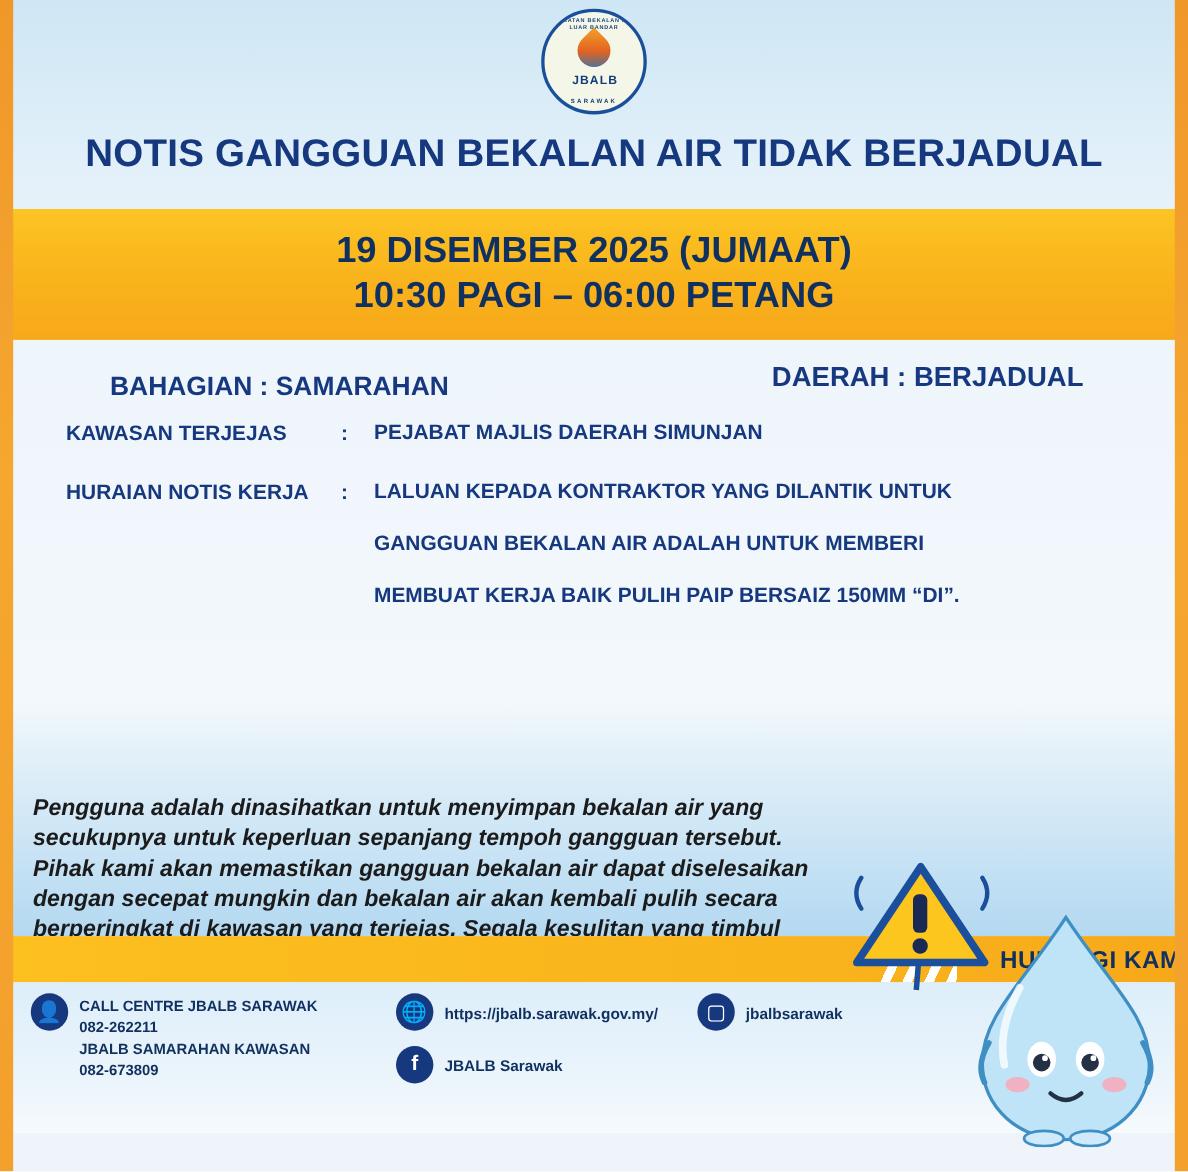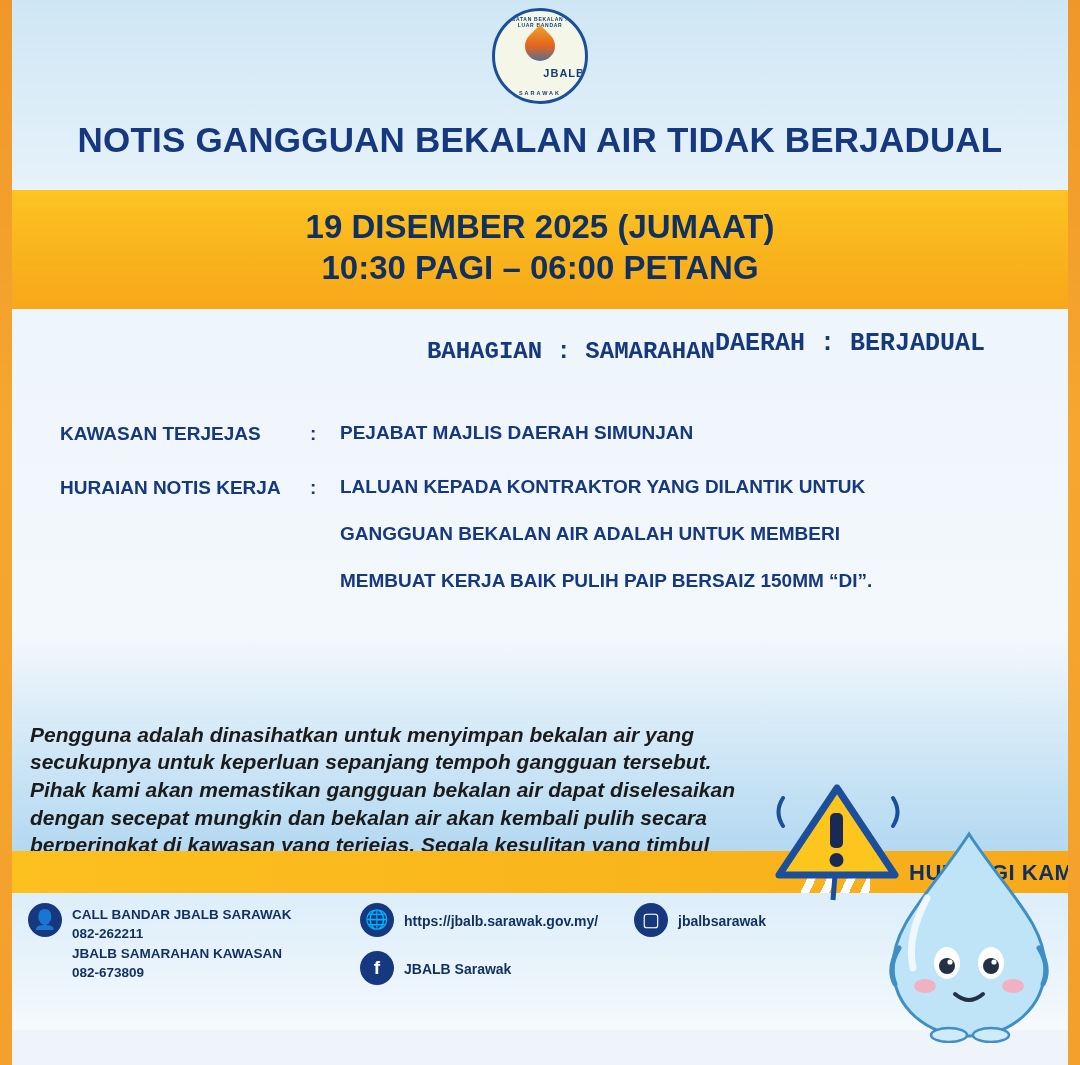--- a/index.html
+++ b/index.html
@@ -73,21 +73,21 @@
     position: absolute;
     top: 20px; left: 50%;
     transform: translateX(-50%) rotate(45deg);
     width: 30px; height: 30px;
     background: linear-gradient(135deg,#f0a32b 0%, #e4641f 50%, #1a74c4 100%);
     border-radius: 0 50% 50% 50%;
   }
   .logo-name {
     position: absolute;
     bottom: 22px; left: 2px; right: 0;
-    text-align: right;
+    text-align: center;
     font-size: 11px;
     font-weight: 700;
     color: #143d7a;
     letter-spacing: 1px;
   }
   .notice-title {
     margin-top: 16px;
     font-size: 35px;
     font-weight: 700;
     color: #16387f;
@@ -117,34 +117,33 @@
 
   
   .body-area {
     position: relative;
     background: linear-gradient(180deg,#eef5fb 0%, #f3f8fc 60%, #eaf3fa 100%);
     height: 542px;
     padding: 28px 40px 0 40px;
   }
   .region-row {
     display: flex;
-    justify-content: flex-end;
+    justify-content: space-between;
     align-items: baseline;
     padding: 0 55px 0 60px;
-    font-family: Liberation Mono, monospace;
   }
   .region-item {
     font-size: 24px;
     font-weight: 700;
     color: #16387f;
   }
   .region-item.daerah { font-size: 25px; position: relative; top: -8px; }
 
   .fields {
-    margin-top: 55px;
+    margin-top: 16px;
     padding-left: 20px;
   }
   .field-row {
     display: flex;
     margin-bottom: 30px;
   }
   .field-label {
     width: 250px;
     font-size: 19px;
     font-weight: 700;
@@ -324,21 +323,21 @@
     <div class="label">HUBUNGI KAMI</div>
     <div class="slashes"></div>
     <div class="tail"></div>
   </div>
 
   <div class="contacts">
 
     <div class="c-item c-call">
       <div class="c-icon">👤</div>
       <div class="c-text">
-        <div>CALL BANDAR JBALB SARAWAK</div>
+        <div>CALL CENTRE JBALB SARAWAK</div>
         <div>082-262211</div>
         <div>JBALB SAMARAHAN KAWASAN</div>
         <div>082-673809</div>
       </div>
     </div>
 
     <div class="c-item c-web">
       <div class="c-icon">🌐</div>
       <div class="c-text">https://jbalb.sarawak.gov.my/</div>
     </div>

